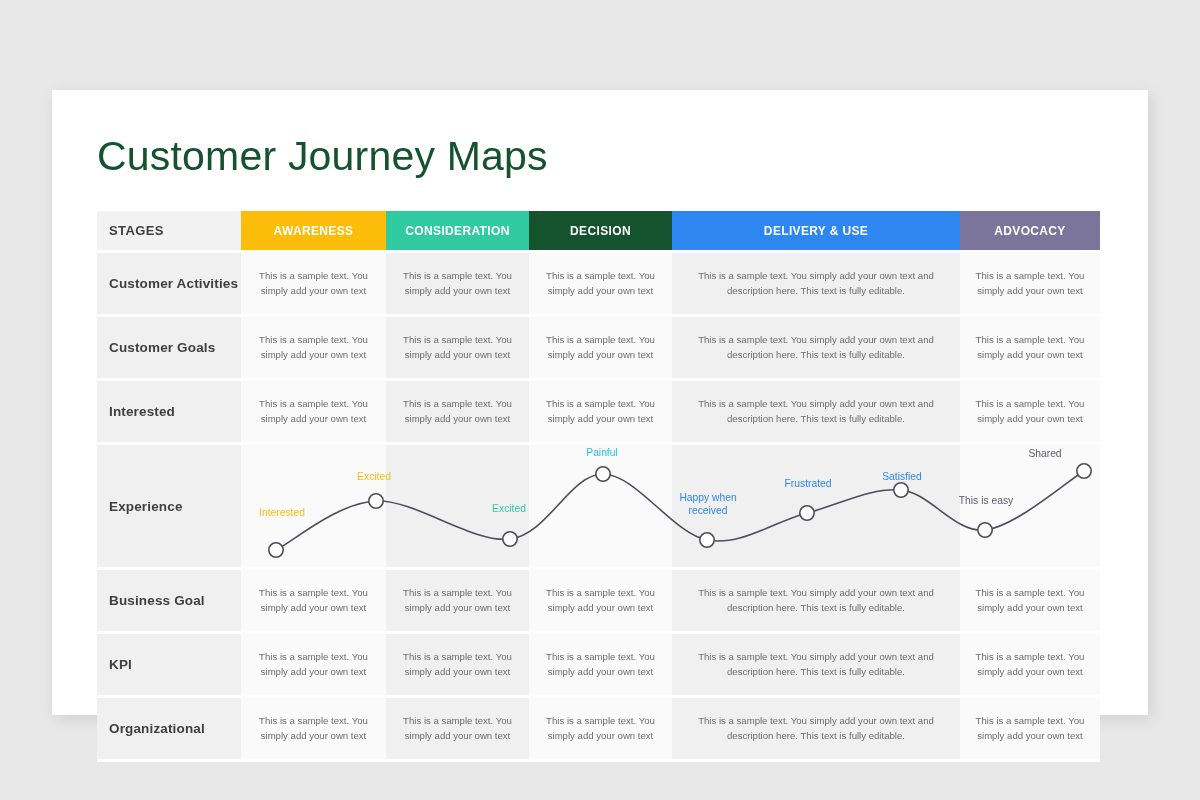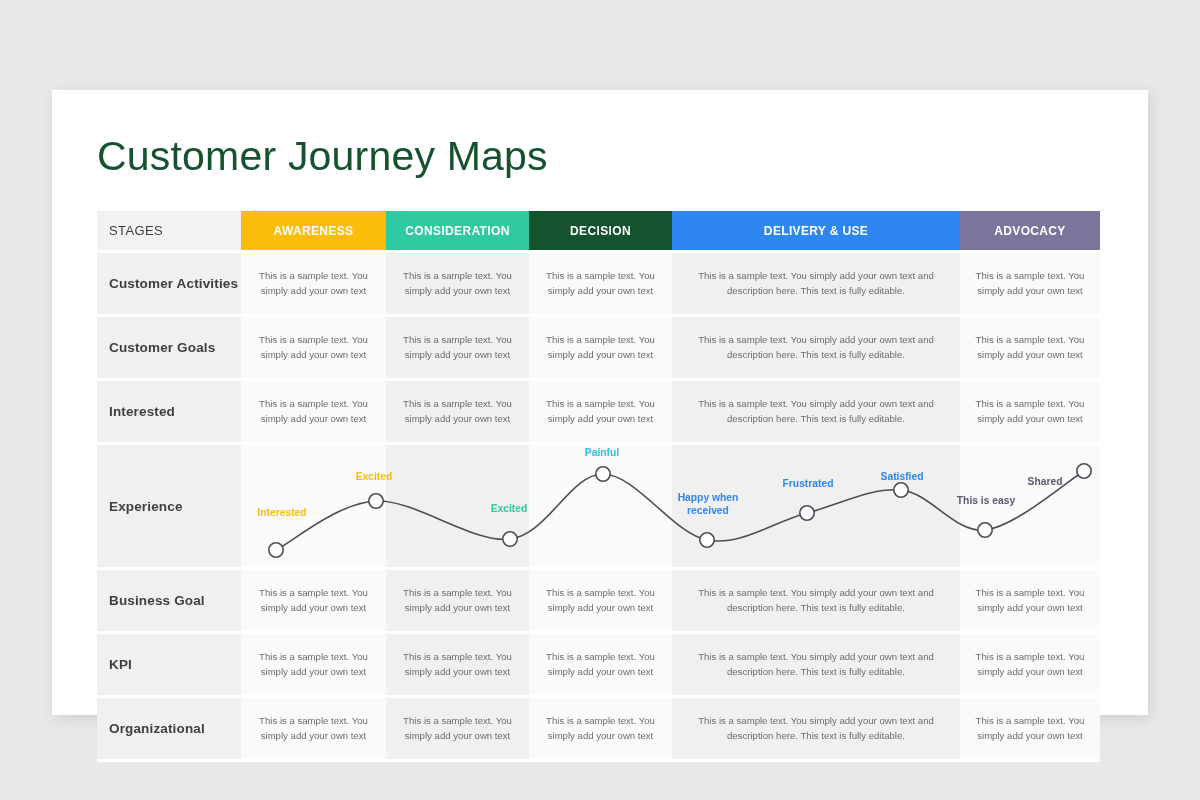--- a/index.html
+++ b/index.html
@@ -65,21 +65,21 @@
     font-weight: bold;
     color: #ffffff;
     letter-spacing: 0.35px;
     white-space: nowrap;
   }
   .hdr-stages {
     height: 39px;
     background: #f2f2f2;
     color: #3f3f3f;
     font-size: 13px;
-    font-weight: normal;
+    font-weight: bold;
     letter-spacing: 0.4px;
     text-align: left;
     padding-left: 12px !important;
   }
 
   
   .rowlabel {
     background: #f0f0f0;
     color: #3f3f3f;
     font-size: 13.5px;
@@ -108,21 +108,21 @@
   .gap td { height: 3px; background: #ffffff; padding: 0 !important; }
   .gapcell { background: #ffffff !important; }
 
   
   #exp-canvas { position: relative; width: 100%; height: 122px; }
   #exp-svg { position: absolute; left: 0; top: 0; }
 
   .exp-label {
     position: absolute;
     font-size: 10.3px;
-    font-weight: bold;
+    font-weight: normal;
     white-space: nowrap;
     line-height: 1.22;
     transform: translateX(-50%);
   }
   .exp-label.two-line { white-space: normal; text-align: center; width: 86px; }
 </style>
 </head>
 <body>
 
 <div id="slide">
@@ -225,21 +225,21 @@
                 <circle cx="843" cy="26" r="7.2" fill="#ffffff" stroke="#4d4d57" stroke-width="1.6"></circle>
               </svg>
               <div class="exp-label" style="left: 41px; top: 62px; color: rgb(251, 188, 10);">Interested</div>
               <div class="exp-label" style="left: 133px; top: 26px; color: rgb(251, 188, 10);">Excited</div>
               <div class="exp-label" style="left: 268px; top: 58px; color: rgb(49, 201, 160);">Excited</div>
               <div class="exp-label" style="left: 361px; top: 2px; color: rgb(43, 192, 222);">Painful</div>
               <div class="exp-label two-line" style="left: 467px; top: 47px; color: rgb(46, 134, 240);">Happy when received</div>
               <div class="exp-label" style="left: 567px; top: 33px; color: rgb(46, 134, 240);">Frustrated</div>
               <div class="exp-label" style="left: 661px; top: 6px; color: rgb(46, 134, 240); margin-top: 20px;">Satisfied</div>
               <div class="exp-label" style="left: 745px; top: 50px; color: rgb(91, 90, 110);">This is easy</div>
-              <div class="exp-label" style="left: 804px; top: 3px; color: rgb(91, 90, 110); margin-top: 28px;">Shared</div>
+              <div class="exp-label" style="left: 804px; top: 3px; color: rgb(91, 90, 110);">Shared</div>
             </div>
           </td>
         </tr>
         <tr class="gap">
           <td></td>
           <td></td>
           <td></td>
           <td></td>
           <td></td>
           <td></td>

